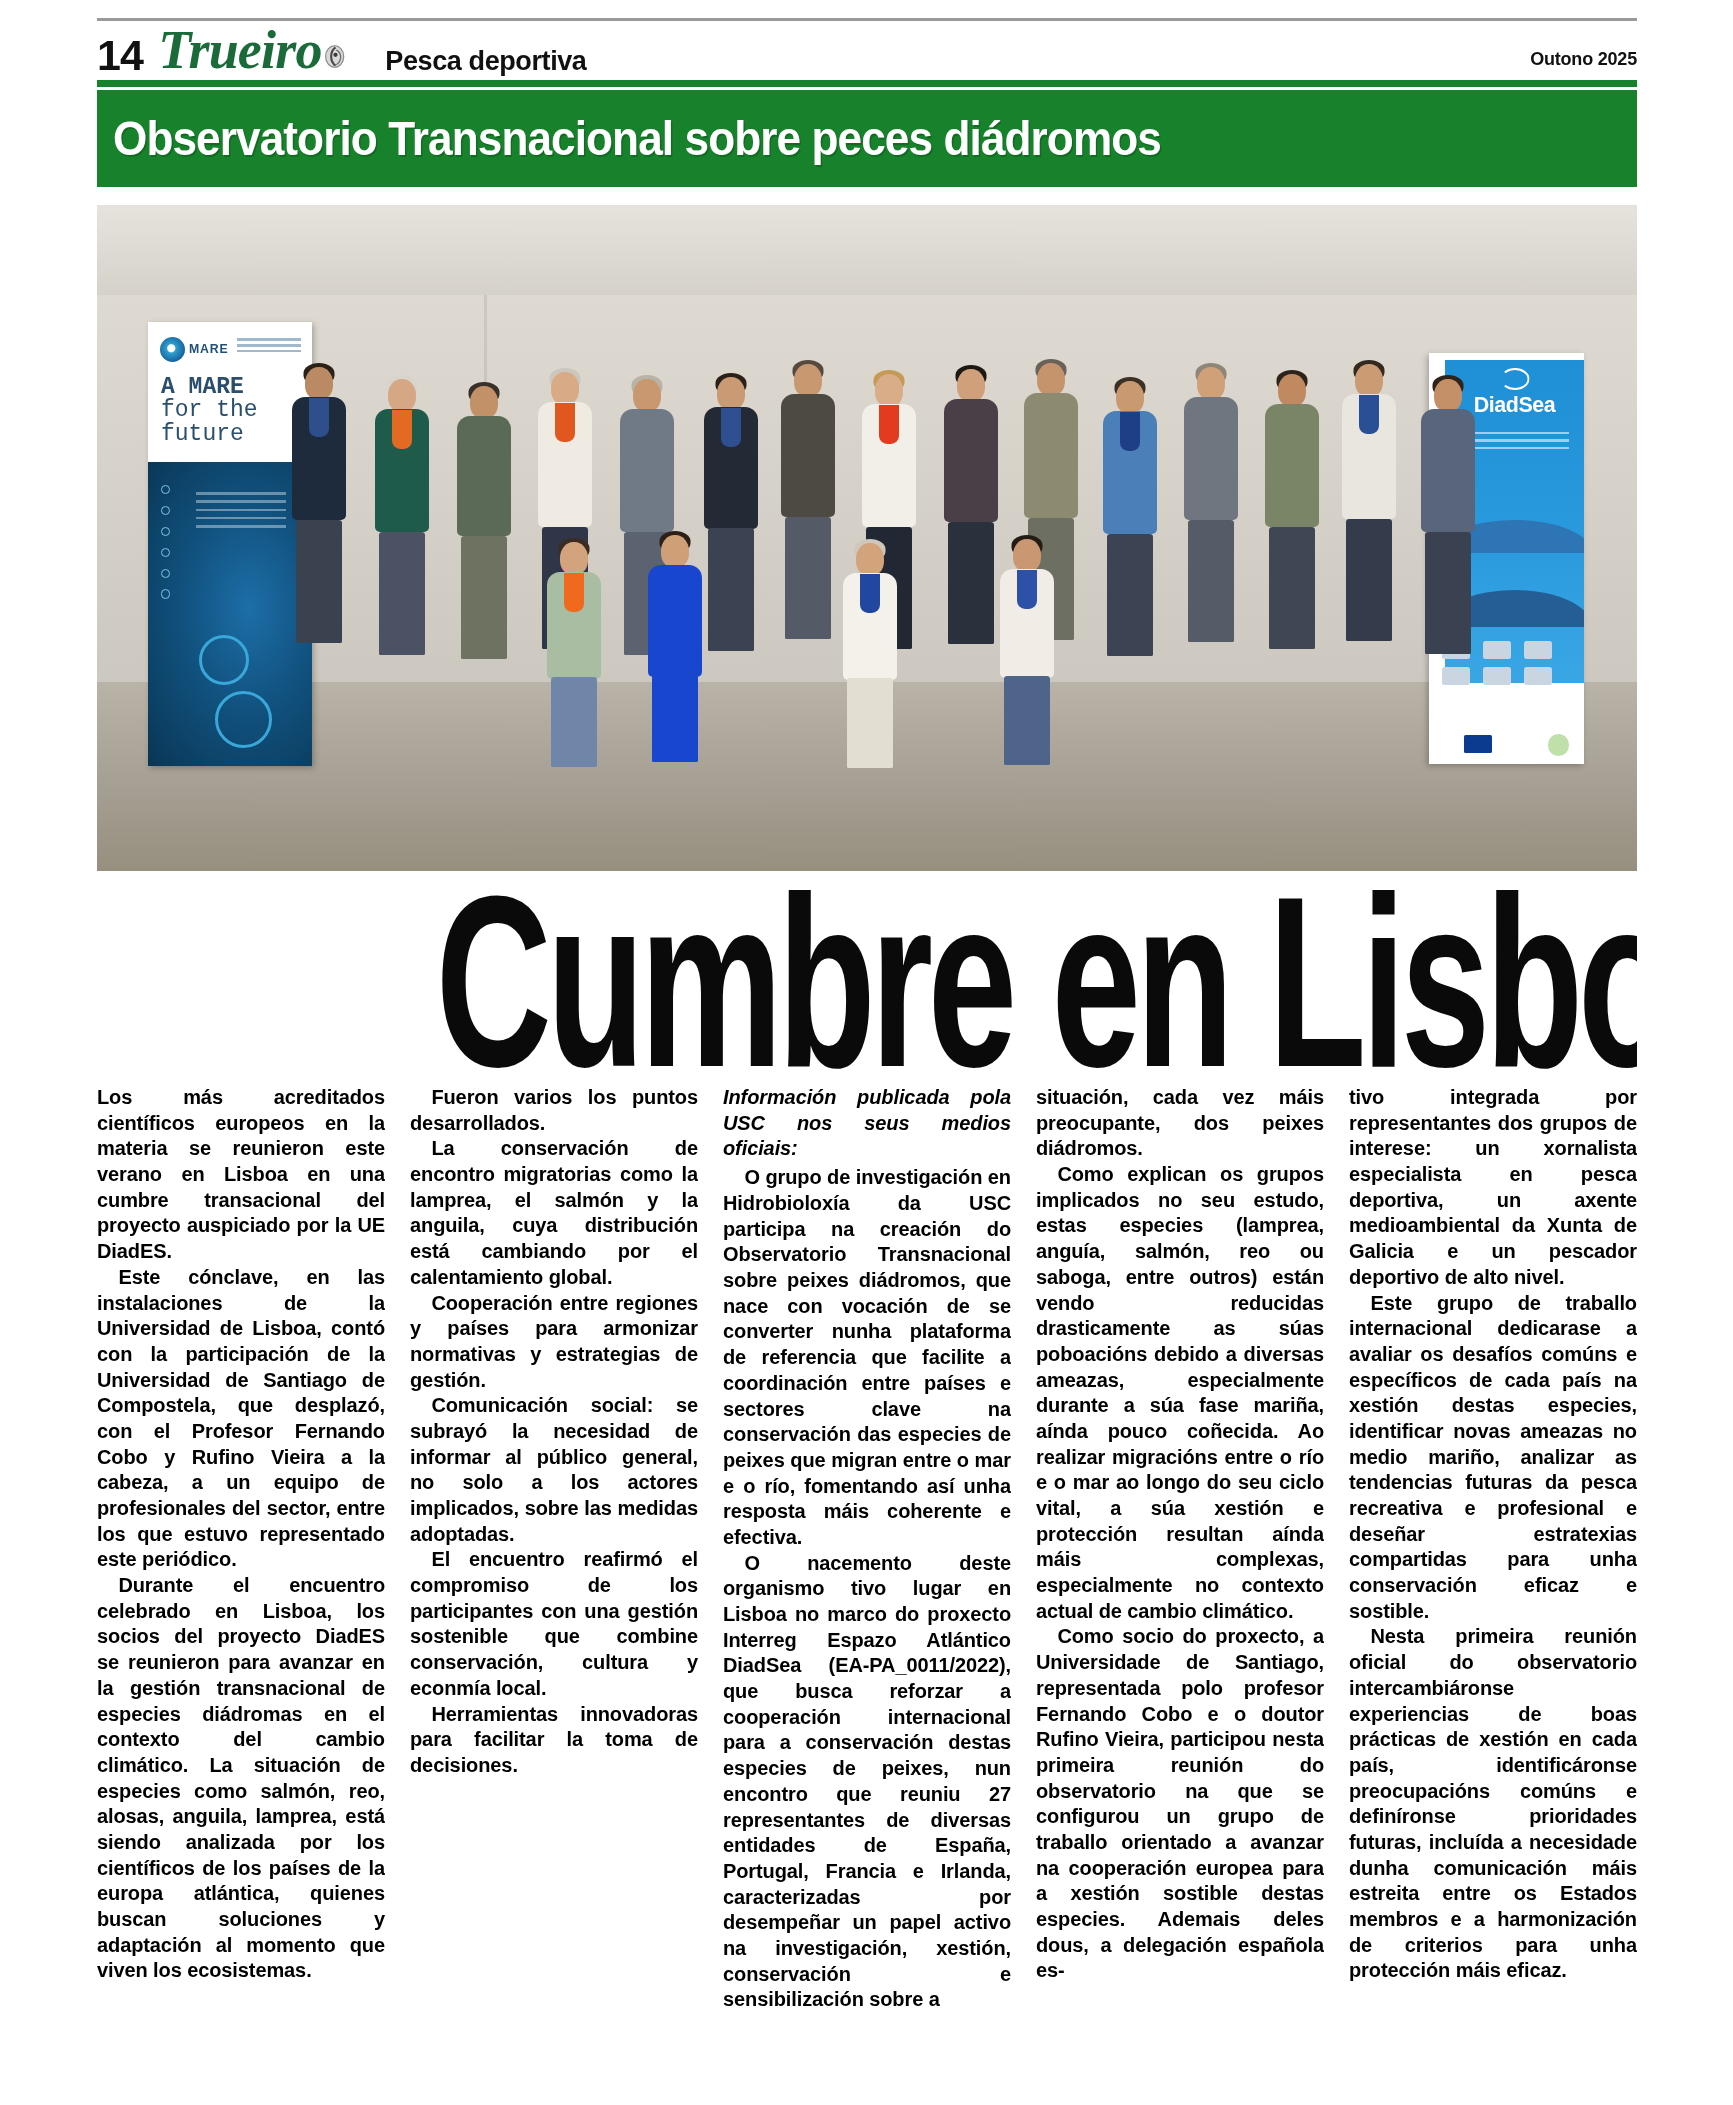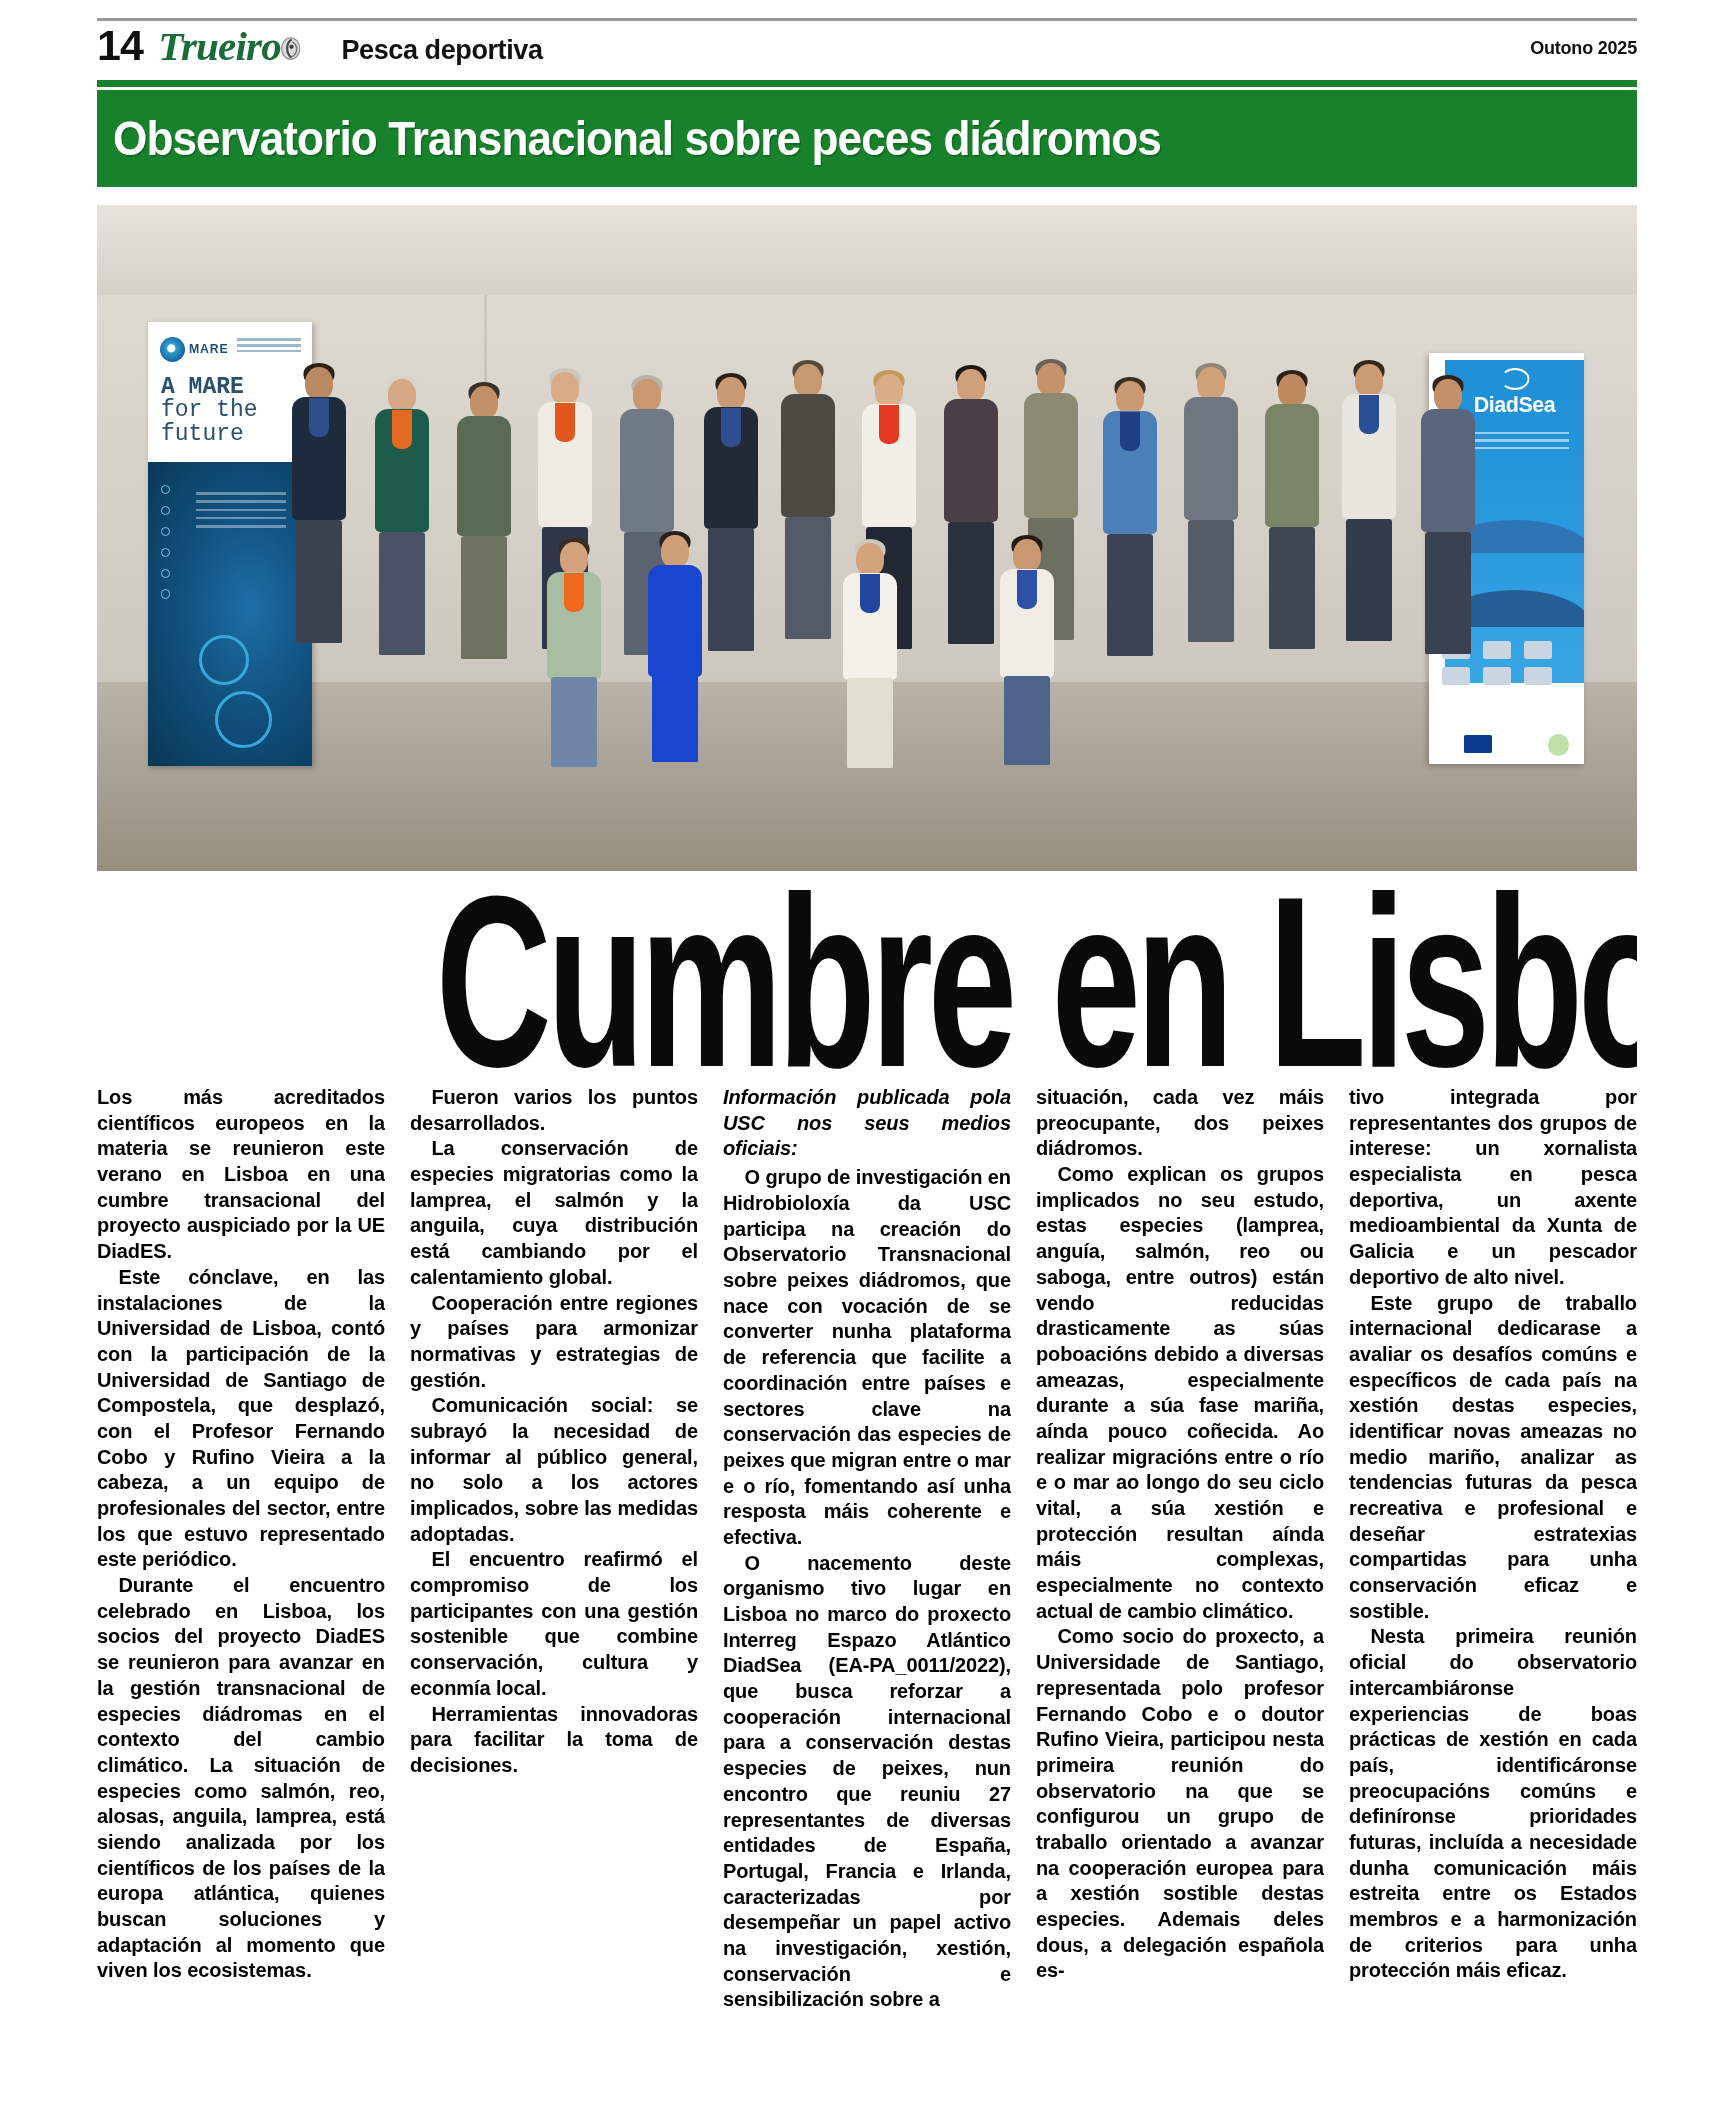--- a/index.html
+++ b/index.html
@@ -51,21 +51,21 @@
   .page-number {
     font-size: 43px;
     font-weight: bold;
     line-height: 0.95;
     letter-spacing: -0.8px;
     color: #111111;
     margin-right: 15px;
   }
   .brand {
     font-family: "Liberation Serif", serif;
-    font-size: 41px;
+    font-size: 54px;
     font-style: italic;
     font-weight: bold;
     color: #1b6b3a;
     line-height: 0.95;
     letter-spacing: -0.8px;
     position: relative;
   }
   .brand-lure {
     display: inline-block;
     width: 33px;
@@ -558,21 +558,21 @@
   </div>
 
   <div class="article-body">
     <div class="col">
         <p class="no-indent">Los más acreditados científicos europeos en la materia se reunieron este verano en Lisboa en una cumbre transacional del proyecto auspiciado por la UE DiadES.</p>
         <p>Este cónclave, en las instalaciones de la Universidad de Lisboa, contó con la participación de la Universidad de Santiago de Compostela, que desplazó, con el Profesor Fernando Cobo y Rufino Vieira a la cabeza, a un equipo de profesionales del sector, entre los que estuvo representado este periódico.</p>
         <p>Durante el encuentro celebrado en Lisboa, los socios del proyecto DiadES se reunieron para avanzar en la gestión transnacional de especies diádromas en el contexto del cambio climático. La situación de especies como salmón, reo, alosas, anguila, lamprea, está siendo analizada por los científicos de los países de la europa atlántica, quienes buscan soluciones y adaptación al momento que viven los ecosistemas.</p>
       </div>
     <div class="col">
         <p>Fueron varios los puntos desarrollados.</p>
-        <p>La conservación de especies migratorias como la lamprea, el salmón y la anguila, cuya distribución está cambiando por el calentamiento global.</p>
+        <p>La conservación de encontro migratorias como la lamprea, el salmón y la anguila, cuya distribución está cambiando por el calentamiento global.</p>
         <p>Cooperación entre regiones y países para armonizar normativas y estrategias de gestión.</p>
         <p>Comunicación social: se subrayó la necesidad de informar al público general, no solo a los actores implicados, sobre las medidas adoptadas.</p>
         <p>El encuentro reafirmó el compromiso de los participantes con una gestión sostenible que combine conservación, cultura y econmía local.</p>
         <p>Herramientas innovadoras para facilitar la toma de decisiones.</p>
       </div>
     <div class="col">
         <p class="lead-italic">Información publicada pola USC nos seus medios oficiais:</p>
         <p>O grupo de investigación en Hidrobioloxía da USC participa na creación do Observatorio Transnacional sobre peixes diádromos, que nace con vocación de se converter nunha plataforma de referencia que facilite a coordinación entre países e sectores clave na conservación das especies de peixes que migran entre o mar e o río, fomentando así unha resposta máis coherente e efectiva.</p>
         <p>O nacemento deste organismo tivo lugar en Lisboa no marco do proxecto Interreg Espazo Atlántico DiadSea (EA-PA_0011/2022), que busca reforzar a cooperación internacional para a conservación destas especies de peixes, nun encontro que reuniu 27 representantes de diversas entidades de España, Portugal, Francia e Irlanda, caracterizadas por desempeñar un papel activo na investigación, xestión, conservación e sensibilización sobre a</p>
       </div>

